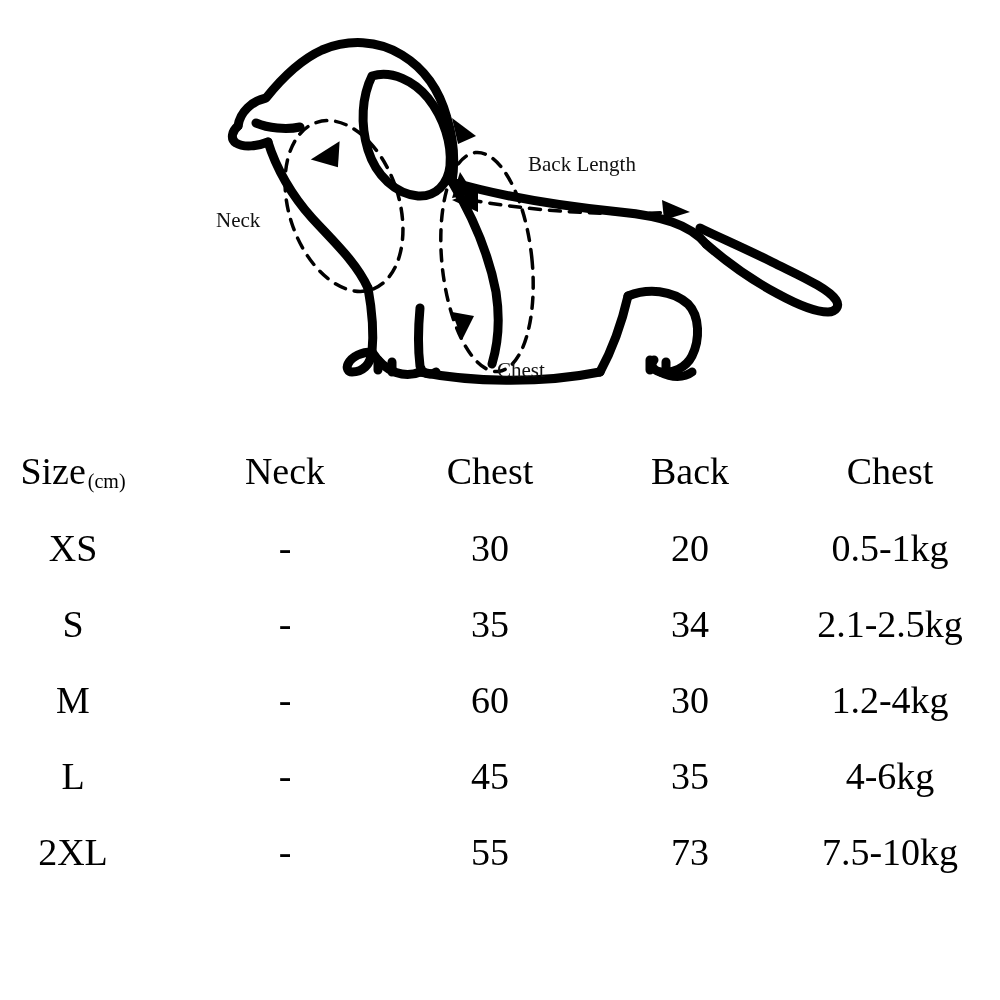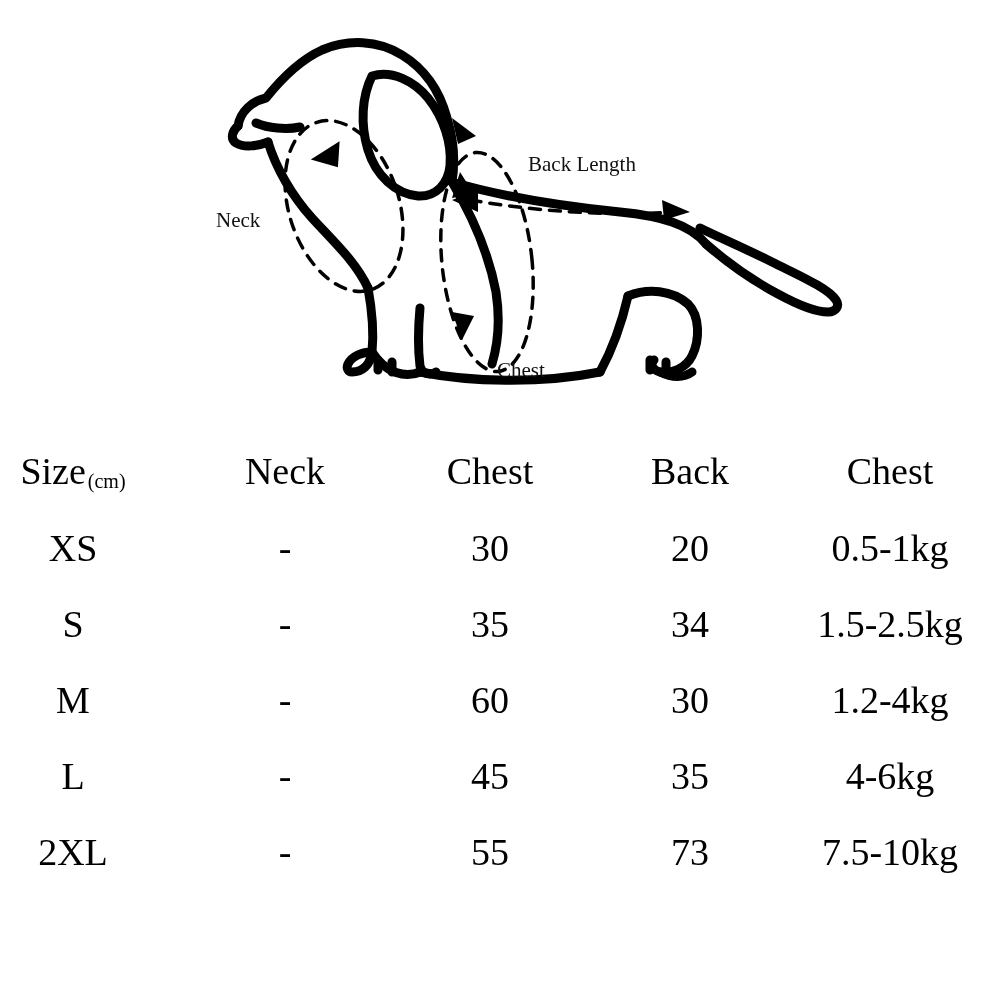--- a/index.html
+++ b/index.html
@@ -221,21 +221,21 @@
         <td>-</td>
         <td>30</td>
         <td>20</td>
         <td>0.5-1kg</td>
       </tr>
       <tr>
         <td><span class="cell-left-pad">S</span></td>
         <td>-</td>
         <td>35</td>
         <td>34</td>
-        <td>1.5-2.5kg</td>
+        <td>2.1-2.5kg</td>
       </tr>
       <tr>
         <td><span class="cell-left-pad">M</span></td>
         <td>-</td>
         <td>60</td>
         <td>30</td>
         <td>1.2-4kg</td>
       </tr>
       <tr>
         <td><span class="cell-left-pad">L</span></td>

